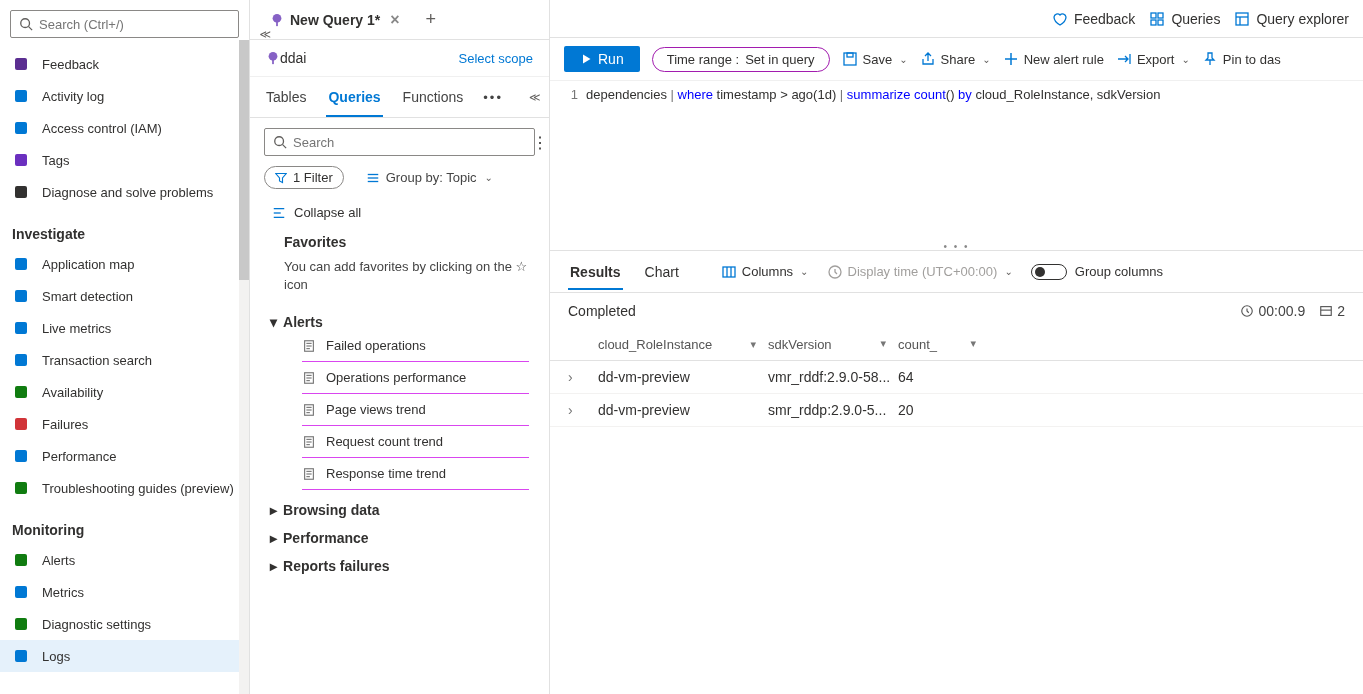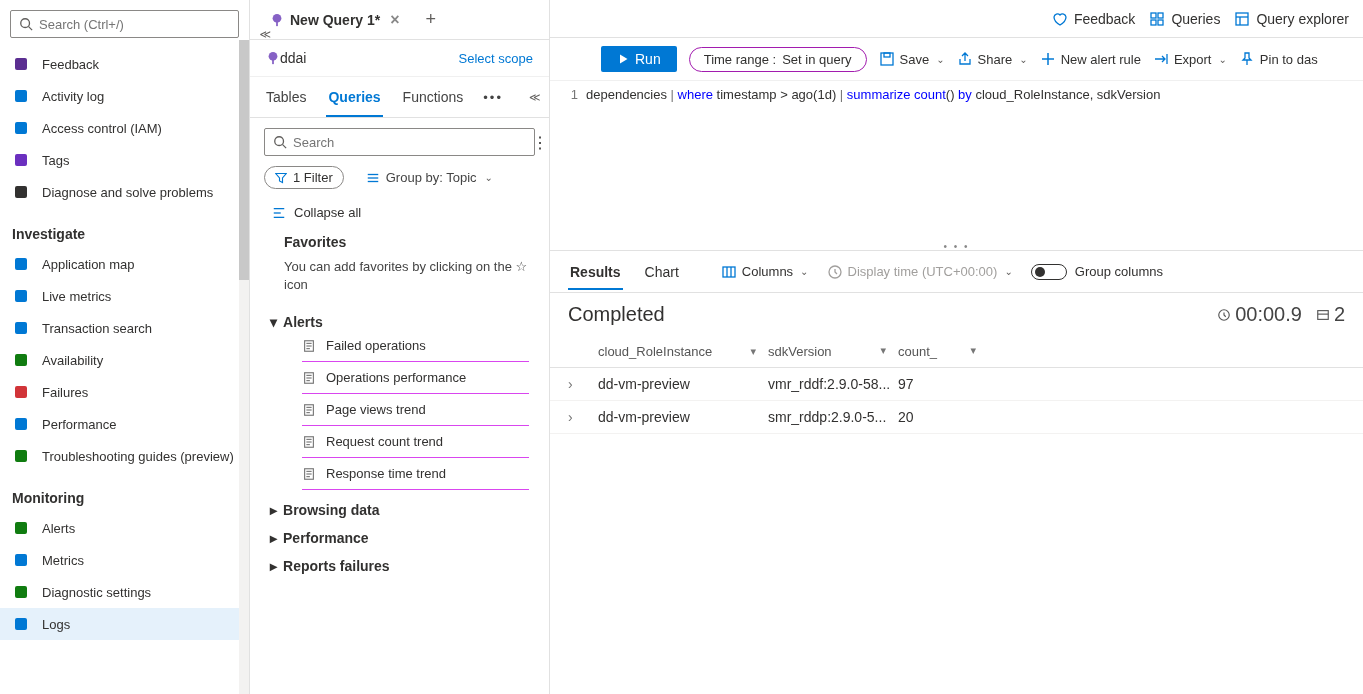--- a/index.html
+++ b/index.html
@@ -53,21 +53,21 @@
 .tree-leaf { display: flex; align-items: center; gap: 10px; padding: 8px 0; font-size: 13px; cursor: pointer; border-bottom: 1px solid #d946ef; }
 
 
 .main-area { flex: 1; display: flex; flex-direction: column; min-width: 0; }
 .action-bar { display: flex; align-items: center; gap: 14px; padding: 8px 14px; border-bottom: 1px solid #e1e1e1; height: 38px; }
 .spacer { flex: 1; }
 .action-link { display: flex; align-items: center; gap: 6px; cursor: pointer; color: #323130; font-size: 14px; }
 .action-link svg { color: #0078d4; }
 
 .run-row { display: flex; align-items: center; gap: 12px; padding: 8px 14px; border-bottom: 1px solid #f0f0f0; flex-wrap: nowrap; }
-.run-btn { background: #0078d4; color: #fff; border: none; padding: 5px 16px; border-radius: 2px; display: flex; align-items: center; gap: 6px; font-size: 14px; cursor: pointer; margin-left: 37px; }
+.run-btn { background: #0078d4; color: #fff; border: none; padding: 5px 16px; border-radius: 2px; display: flex; align-items: center; gap: 6px; font-size: 14px; cursor: pointer; }
 .timerange { border: 1px solid #a21caf; border-radius: 14px; padding: 4px 14px; font-size: 13px; display: flex; gap: 6px; }
 .tool-link { display: flex; align-items: center; gap: 5px; cursor: pointer; font-size: 13px; color: #323130; white-space: nowrap; }
 .tool-link svg { color: #0078d4; }
 .chev { font-size: 10px; color: #605e5c; margin-left: 2px; }
 
 .editor { flex: 0 0 170px; padding: 6px 0; font-family: Consolas, monospace; font-size: 13px; display: flex; border-bottom: 1px solid #e1e1e1; position: relative; }
 .gutter { width: 36px; text-align: right; color: #767676; padding: 0 8px; user-select: none; }
 .code { flex: 1; white-space: pre; overflow: hidden; }
 .kw { color: #0000ff; }
 .fn { color: #0000ff; }
@@ -75,21 +75,21 @@
 .drag-dots { position: absolute; bottom: -2px; left: 50%; transform: translateX(-50%); letter-spacing: 2px; color: #888; cursor: ns-resize; font-size: 10px; }
 
 .results-head { display: flex; align-items: center; gap: 20px; padding: 0 18px; border-bottom: 1px solid #e1e1e1; height: 42px; }
 .res-tab { padding: 10px 2px; font-size: 14px; cursor: pointer; }
 .res-tab.active { font-weight: 600; border-bottom: 2px solid #0078d4; padding-bottom: 8px; }
 .res-tools { display: flex; align-items: center; gap: 18px; margin-left: 20px; }
 .disabled { color: #a19f9d; }
 .toggle { width: 36px; height: 16px; border: 1px solid #323130; border-radius: 10px; position: relative; cursor: pointer; }
 .toggle::after { content: ''; width: 10px; height: 10px; border-radius: 50%; background: #323130; position: absolute; top: 2px; left: 3px; }
 
-.status-row { display: flex; justify-content: space-between; align-items: center; padding: 10px 18px; font-size: 20px; }
+.status-row { display: flex; justify-content: space-between; align-items: center; padding: 10px 18px; font-size: 14px; }
 .status-right { display: flex; align-items: center; gap: 14px; color: #444; }
 
 .result-table { width: 100%; }
 .th-row { display: flex; border-bottom: 1px solid #e1e1e1; padding: 8px 18px; color: #555; font-size: 13px; }
 .td-row { display: flex; border-bottom: 1px solid #f3f2f1; padding: 8px 18px; font-size: 14px; align-items: center; }
 .col-exp { width: 30px; }
 .col1 { width: 170px; display:flex; align-items:center; gap: 8px;}
 .col2 { width: 130px; }
 .col3 { width: 90px; }
 .filter-icon { color: #767676; font-size: 11px; margin-left: auto; margin-right: 12px; }
@@ -156,20 +156,28 @@
             <span>Diagnose and solve problems</span>
           </div>
           <div class="nav-section">Investigate</div>
           <div class="nav-item">
             <span class="ico">
               <svg width="16" height="16" viewBox="0 0 16 16">
                 <rect x="2" y="2" width="12" height="12" rx="2" fill="#0078d4"></rect>
               </svg>
             </span>
             <span>Application map</span>
+          </div>
+          <div class="nav-item">
+            <span class="ico">
+              <svg width="16" height="16" viewBox="0 0 16 16">
+                <rect x="2" y="2" width="12" height="12" rx="2" fill="#0078d4"></rect>
+              </svg>
+            </span>
+            <span>Smart detection</span>
           </div>
           <div class="nav-item">
             <span class="ico">
               <svg width="16" height="16" viewBox="0 0 16 16">
                 <rect x="2" y="2" width="12" height="12" rx="2" fill="#0078d4"></rect>
               </svg>
             </span>
             <span>Live metrics</span>
           </div>
           <div class="nav-item">
@@ -539,21 +547,21 @@
         <div class="col3" style="display:flex">
             <span>count_</span>
             <span class="filter-icon">▾</span>
           </div>
       </div>
       <div id="rows-root">
           <div class="td-row">
        <div class="col-exp"><span style="color:#767676">›</span></div>
        <div class="col1">dd-vm-preview</div>
        <div class="col2">vmr_rddf:2.9.0-58...</div>
-       <div class="col3">97</div>
+       <div class="col3">64</div>
      </div>
           <div class="td-row">
        <div class="col-exp"><span style="color:#767676">›</span></div>
        <div class="col1">dd-vm-preview</div>
        <div class="col2">smr_rddp:2.9.0-5...</div>
        <div class="col3">20</div>
      </div>
         </div>
     </div>
   </div>

